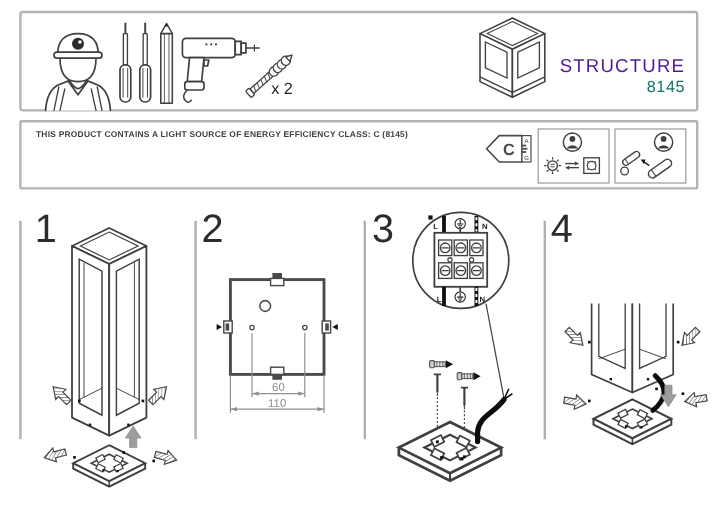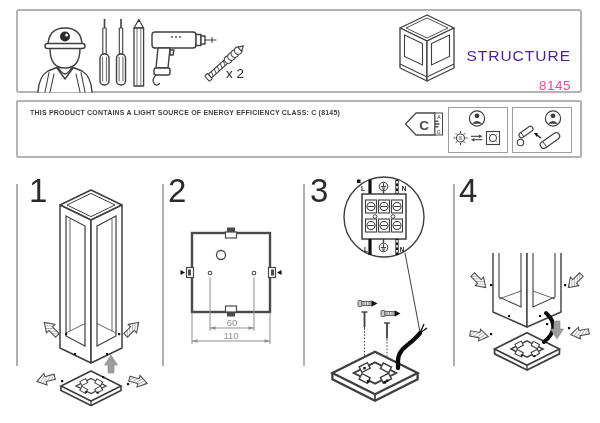--- a/index.html
+++ b/index.html
@@ -8,21 +8,21 @@
     font-family:"Liberation Sans",sans-serif;
   }
   .box{position:absolute;background:#fff;border:2px solid #b3b3b3;border-radius:3px;}
   #header-box{left:16px;top:9px;width:562px;height:80px;}
   #energy-box{left:16px;top:100px;width:562px;height:54px;border-radius:2px;}
   .abs{position:absolute;}
   svg{display:block;overflow:visible;}
   svg text{font-family:"Liberation Sans",sans-serif;}
   .brand{position:absolute;right:9px;top:36px;text-align:right;}
   .brand-name{font-size:15.5px;letter-spacing:1px;color:#4c1d95;}
-  .brand-code{font-size:13.5px;color:#ec4899;margin-top:13px;letter-spacing:.5px;}
+  .brand-code{font-size:13.5px;color:#0f766e;margin-top:0;letter-spacing:.5px;}
   .x2{position:absolute;left:208px;top:55px;font-size:13.5px;color:#1f1f1f;}
   .notice{position:absolute;left:12px;top:7px;font-size:7px;font-weight:700;letter-spacing:.2px;color:#3e3e3e;}
   .ibox{position:absolute;border:1px solid #9c9c9c;background:#fff;}
   .divider{position:absolute;top:184px;width:2px;height:182px;background:#b0b0b0;}
   .stepnum{position:absolute;top:174px;font-size:33px;line-height:1;color:#2b2b2b;}
 </style>
 </head>
 <body>
 
 <svg width="0" height="0" style="position:absolute" aria-hidden="true">

